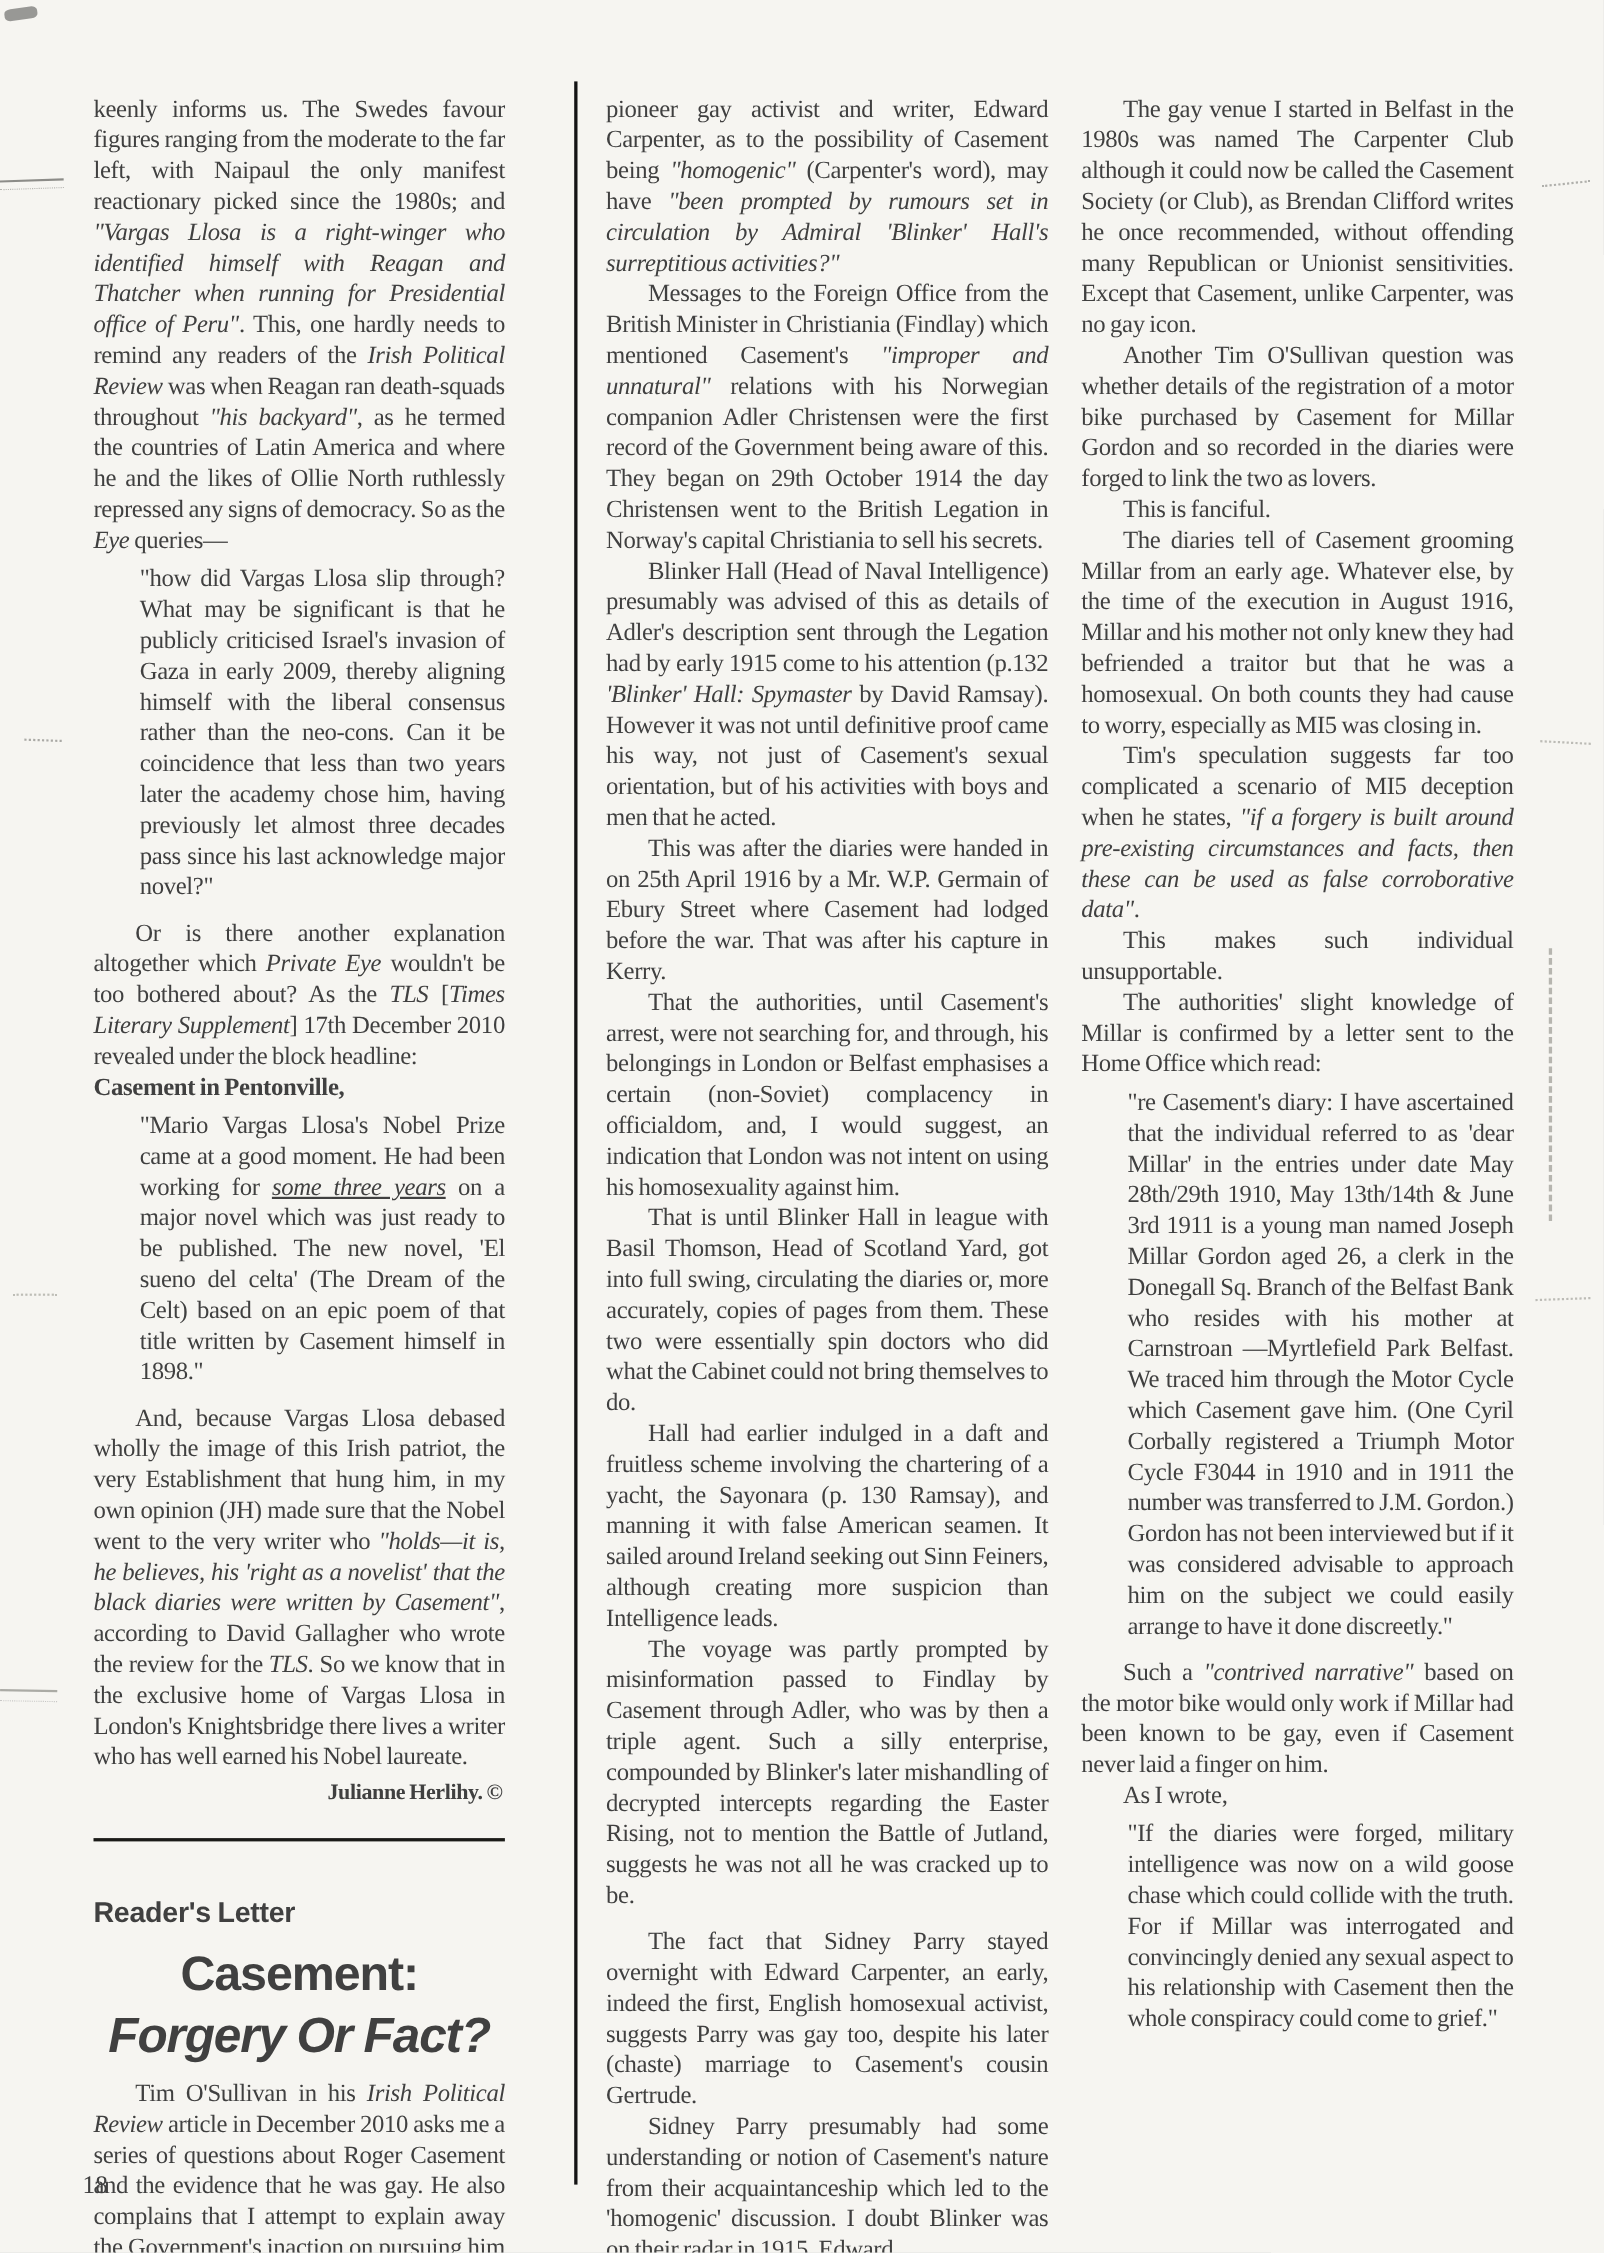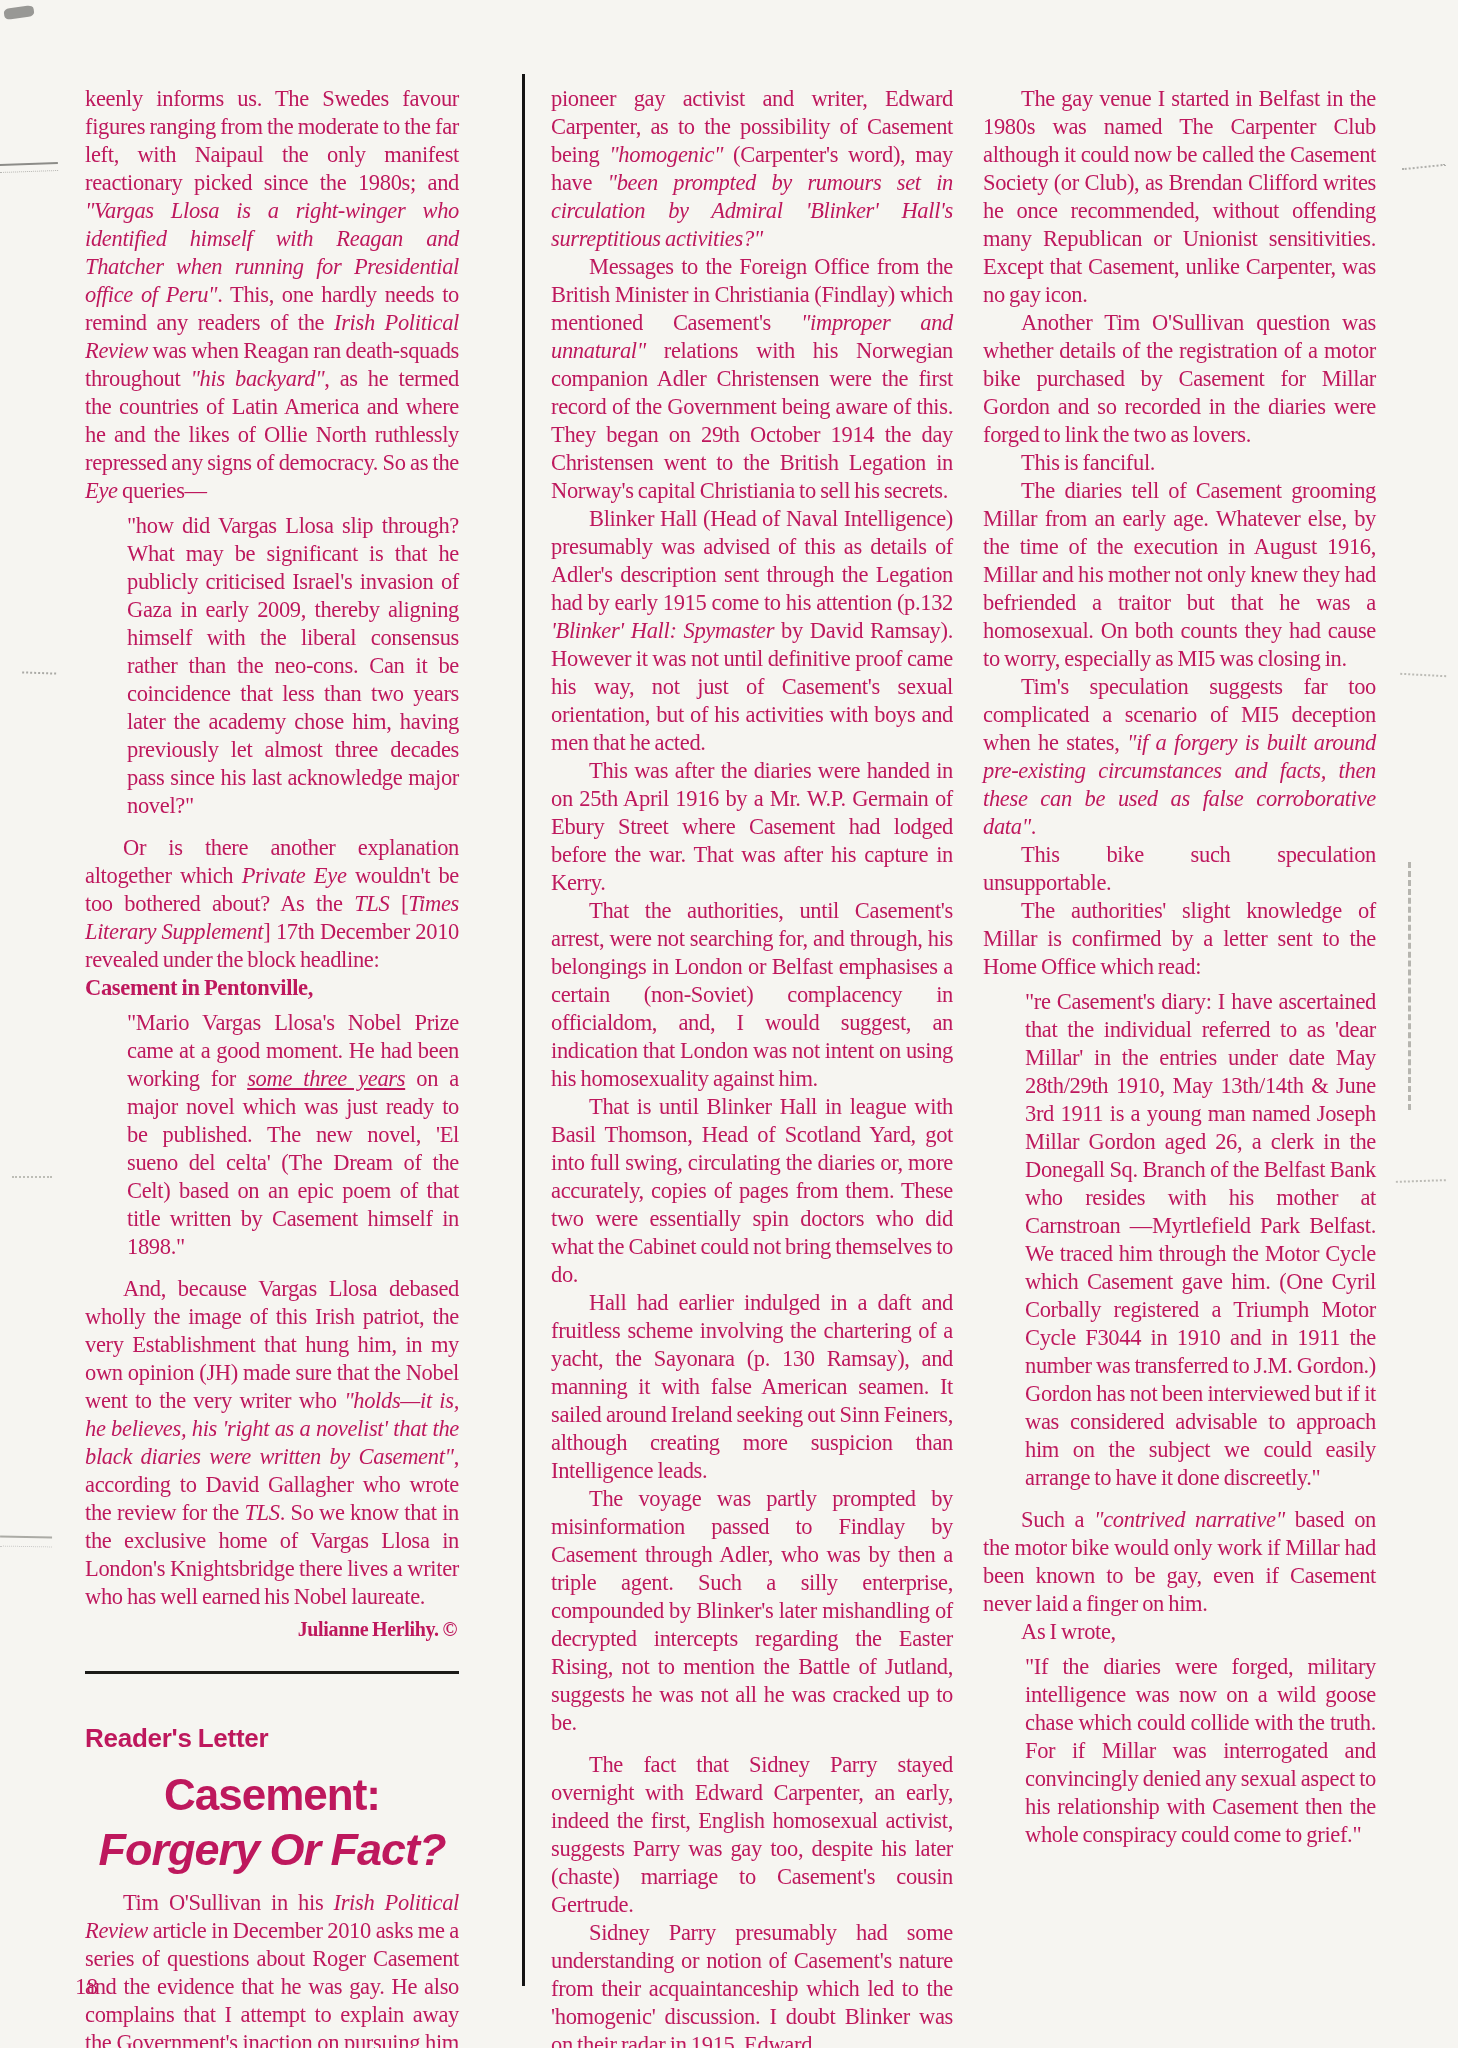--- a/index.html
+++ b/index.html
@@ -2,21 +2,21 @@
 <html><head>
 <meta charset="utf-8">
 <style>
   html,body{margin:0;padding:0;background:#dededc;}
   .page{
     position:relative;
     width:1458px;height:2048px;
     background:#f6f5f1;
     overflow:hidden;
     font-family:"Liberation Serif","DejaVu Serif",serif;
-    color:#be185d;
+    color:#404040;
   }
   .col{
     position:absolute;top:85px;
     font-size:22.5px;line-height:28px;
     letter-spacing:-0.015em;word-spacing:-1px;
     text-align:justify;
   }
   .col-1{left:85px;width:374px;}
   .col-2{left:551px;width:402px;}
   .col-3{left:983px;width:393px;}
@@ -94,21 +94,21 @@
       <p class="blk paragraph indent"><span>The voyage was partly prompted by misinformation passed to Findlay by Casement through Adler, who was by then a triple agent. Such a silly enterprise, compounded by Blinker's later mishandling of decrypted intercepts regarding the Easter Rising, not to mention the Battle of Jutland, suggests he was not all he was cracked up to be.</span></p>
       <p class="blk paragraph indent gap"><span>The fact that Sidney Parry stayed overnight with Edward Carpenter, an early, indeed the first, English homosexual activist, suggests Parry was gay too, despite his later (chaste) marriage to Casement's cousin Gertrude.</span></p>
       <p class="blk paragraph indent"><span>Sidney Parry presumably had some understanding or notion of Casement's nature from their acquaintanceship which led to the 'homogenic' discussion. I doubt Blinker was on their radar in 1915. Edward</span></p>
     </div>
   <div class="col col-3">
       <p class="blk paragraph indent"><span>The gay venue I started in Belfast in the 1980s was named The Carpenter Club although it could now be called the Casement Society (or Club), as Brendan Clifford writes he once recommended, without offending many Republican or Unionist sensitivities. Except that Casement, unlike Carpenter, was no gay icon.</span></p>
       <p class="blk paragraph indent"><span>Another Tim O'Sullivan question was whether details of the registration of a motor bike purchased by Casement for Millar Gordon and so recorded in the diaries were forged to link the two as lovers.</span></p>
       <p class="blk paragraph indent"><span>This is fanciful.</span></p>
       <p class="blk paragraph indent"><span>The diaries tell of Casement grooming Millar from an early age. Whatever else, by the time of the execution in August 1916, Millar and his mother not only knew they had befriended a traitor but that he was a homosexual. On both counts they had cause to worry, especially as MI5 was closing in.</span></p>
       <p class="blk paragraph indent"><span>Tim's speculation suggests far too complicated a scenario of MI5 deception when he states, </span><span class="i">"if a forgery is built around pre-existing circumstances and facts, then these can be used as false corroborative data"</span><span>.</span></p>
-      <p class="blk paragraph indent"><span>This bike such speculation unsupportable.</span></p>
+      <p class="blk paragraph indent"><span>This makes such individual unsupportable.</span></p>
       <p class="blk paragraph indent"><span>The authorities' slight knowledge of Millar is confirmed by a letter sent to the Home Office which read:</span></p>
       <p class="blk blockquote"><span>"re Casement's diary: I have ascertained that the individual referred to as 'dear Millar' in the entries under date May 28th/29th 1910, May 13th/14th &amp; June 3rd 1911 is a young man named Joseph Millar Gordon aged 26, a clerk in the Donegall Sq. Branch of the Belfast Bank who resides with his mother at Carnstroan —Myrtlefield Park Belfast. We traced him through the Motor Cycle which Casement gave him. (One Cyril Corbally registered a Triumph Motor Cycle F3044 in 1910 and in 1911 the number was transferred to J.M. Gordon.) Gordon has not been interviewed but if it was considered advisable to approach him on the subject we could easily arrange to have it done discreetly."</span></p>
       <p class="blk paragraph indent gap"><span>Such a </span><span class="i">"contrived narrative"</span><span> based on the motor bike would only work if Millar had been known to be gay, even if Casement never laid a finger on him.</span></p>
       <p class="blk paragraph indent"><span>As I wrote,</span></p>
       <p class="blk blockquote"><span>"If the diaries were forged, military intelligence was now on a wild goose chase which could collide with the truth. For if Millar was interrogated and convincingly denied any sexual aspect to his relationship with Casement then the whole conspiracy could come to grief."</span></p>
     </div>
 
   <div class="page-number">18</div>
 
   <div class="artifact a-corner"></div>

